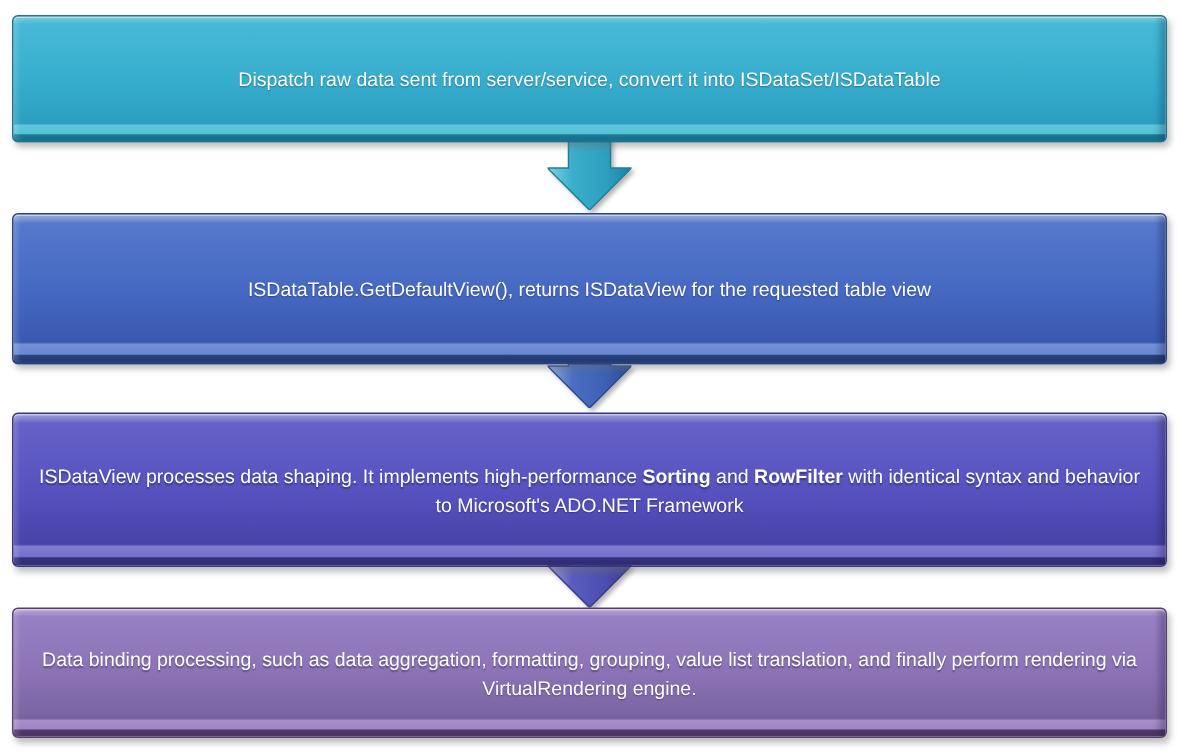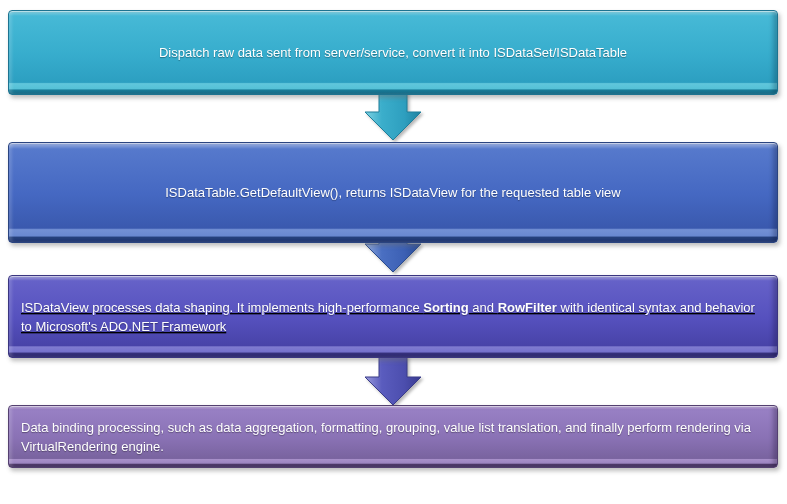--- a/index.html
+++ b/index.html
@@ -12,20 +12,21 @@
     width:787px; height:504px;
     background:#ffffff;
     overflow:hidden;
   }
   .box {
     position:absolute;
     left:8px; width:770px;
     box-sizing:border-box;
     border-radius:4px;
     display:flex; align-items:center; justify-content:center;
+    text-align:center;
     z-index:1;
     padding:0 12px;
   }
   .txt {
     color:#ffffff;
     font-size:13px;
     line-height:19px;
     text-shadow:0 1px 1px rgba(0,0,0,0.35);
   }
   .txt .b { font-weight:bold; }
@@ -48,34 +49,33 @@
     background:linear-gradient(180deg,
       #A9BDE9 0%, #5679CC 6%, #4568C2 52%, #3A59AE 86%,
       #7390D4 87.5%, #6988D0 94%, #27427E 95%, #203874 100%);
     box-shadow:
       inset 0 1px 0 rgba(255,255,255,0.45),
       inset 3px 0 3px rgba(255,255,255,0.15),
       inset -4px 0 4px rgba(10,20,60,0.3),
       2px 3px 4px rgba(110,110,110,0.45);
   }
   .step3 {
-    top:275px; height:83px;
+    top:275px; height:103px;
     border:1px solid #3A3580;
     background:linear-gradient(180deg,
       #AFADE5 0%, #6561C8 6%, #5651BE 52%, #4843A8 86%,
       #7F7BD0 87.5%, #7571CC 94%, #37327E 95%, #2E2A72 100%);
     box-shadow:
       inset 0 1px 0 rgba(255,255,255,0.45),
       inset 3px 0 3px rgba(255,255,255,0.15),
       inset -4px 0 4px rgba(20,15,60,0.3),
       2px 3px 4px rgba(110,110,110,0.45);
-    text-decoration: underline;
   }
   .step4 {
-    top:405px; height:63px;
+    top:405px; height:87px;
     border:1px solid #544070;
     background:linear-gradient(180deg,
       #C9B5E0 0%, #9880C4 6%, #8A72B5 52%, #79639F 86%,
       #A78FC9 87.5%, #9D85C1 94%, #503C6C 95%, #463262 100%);
     box-shadow:
       inset 0 1px 0 rgba(255,255,255,0.45),
       inset 3px 0 3px rgba(255,255,255,0.15),
       inset -4px 0 4px rgba(30,15,50,0.3),
       2px 3px 4px rgba(110,110,110,0.45);
   }

